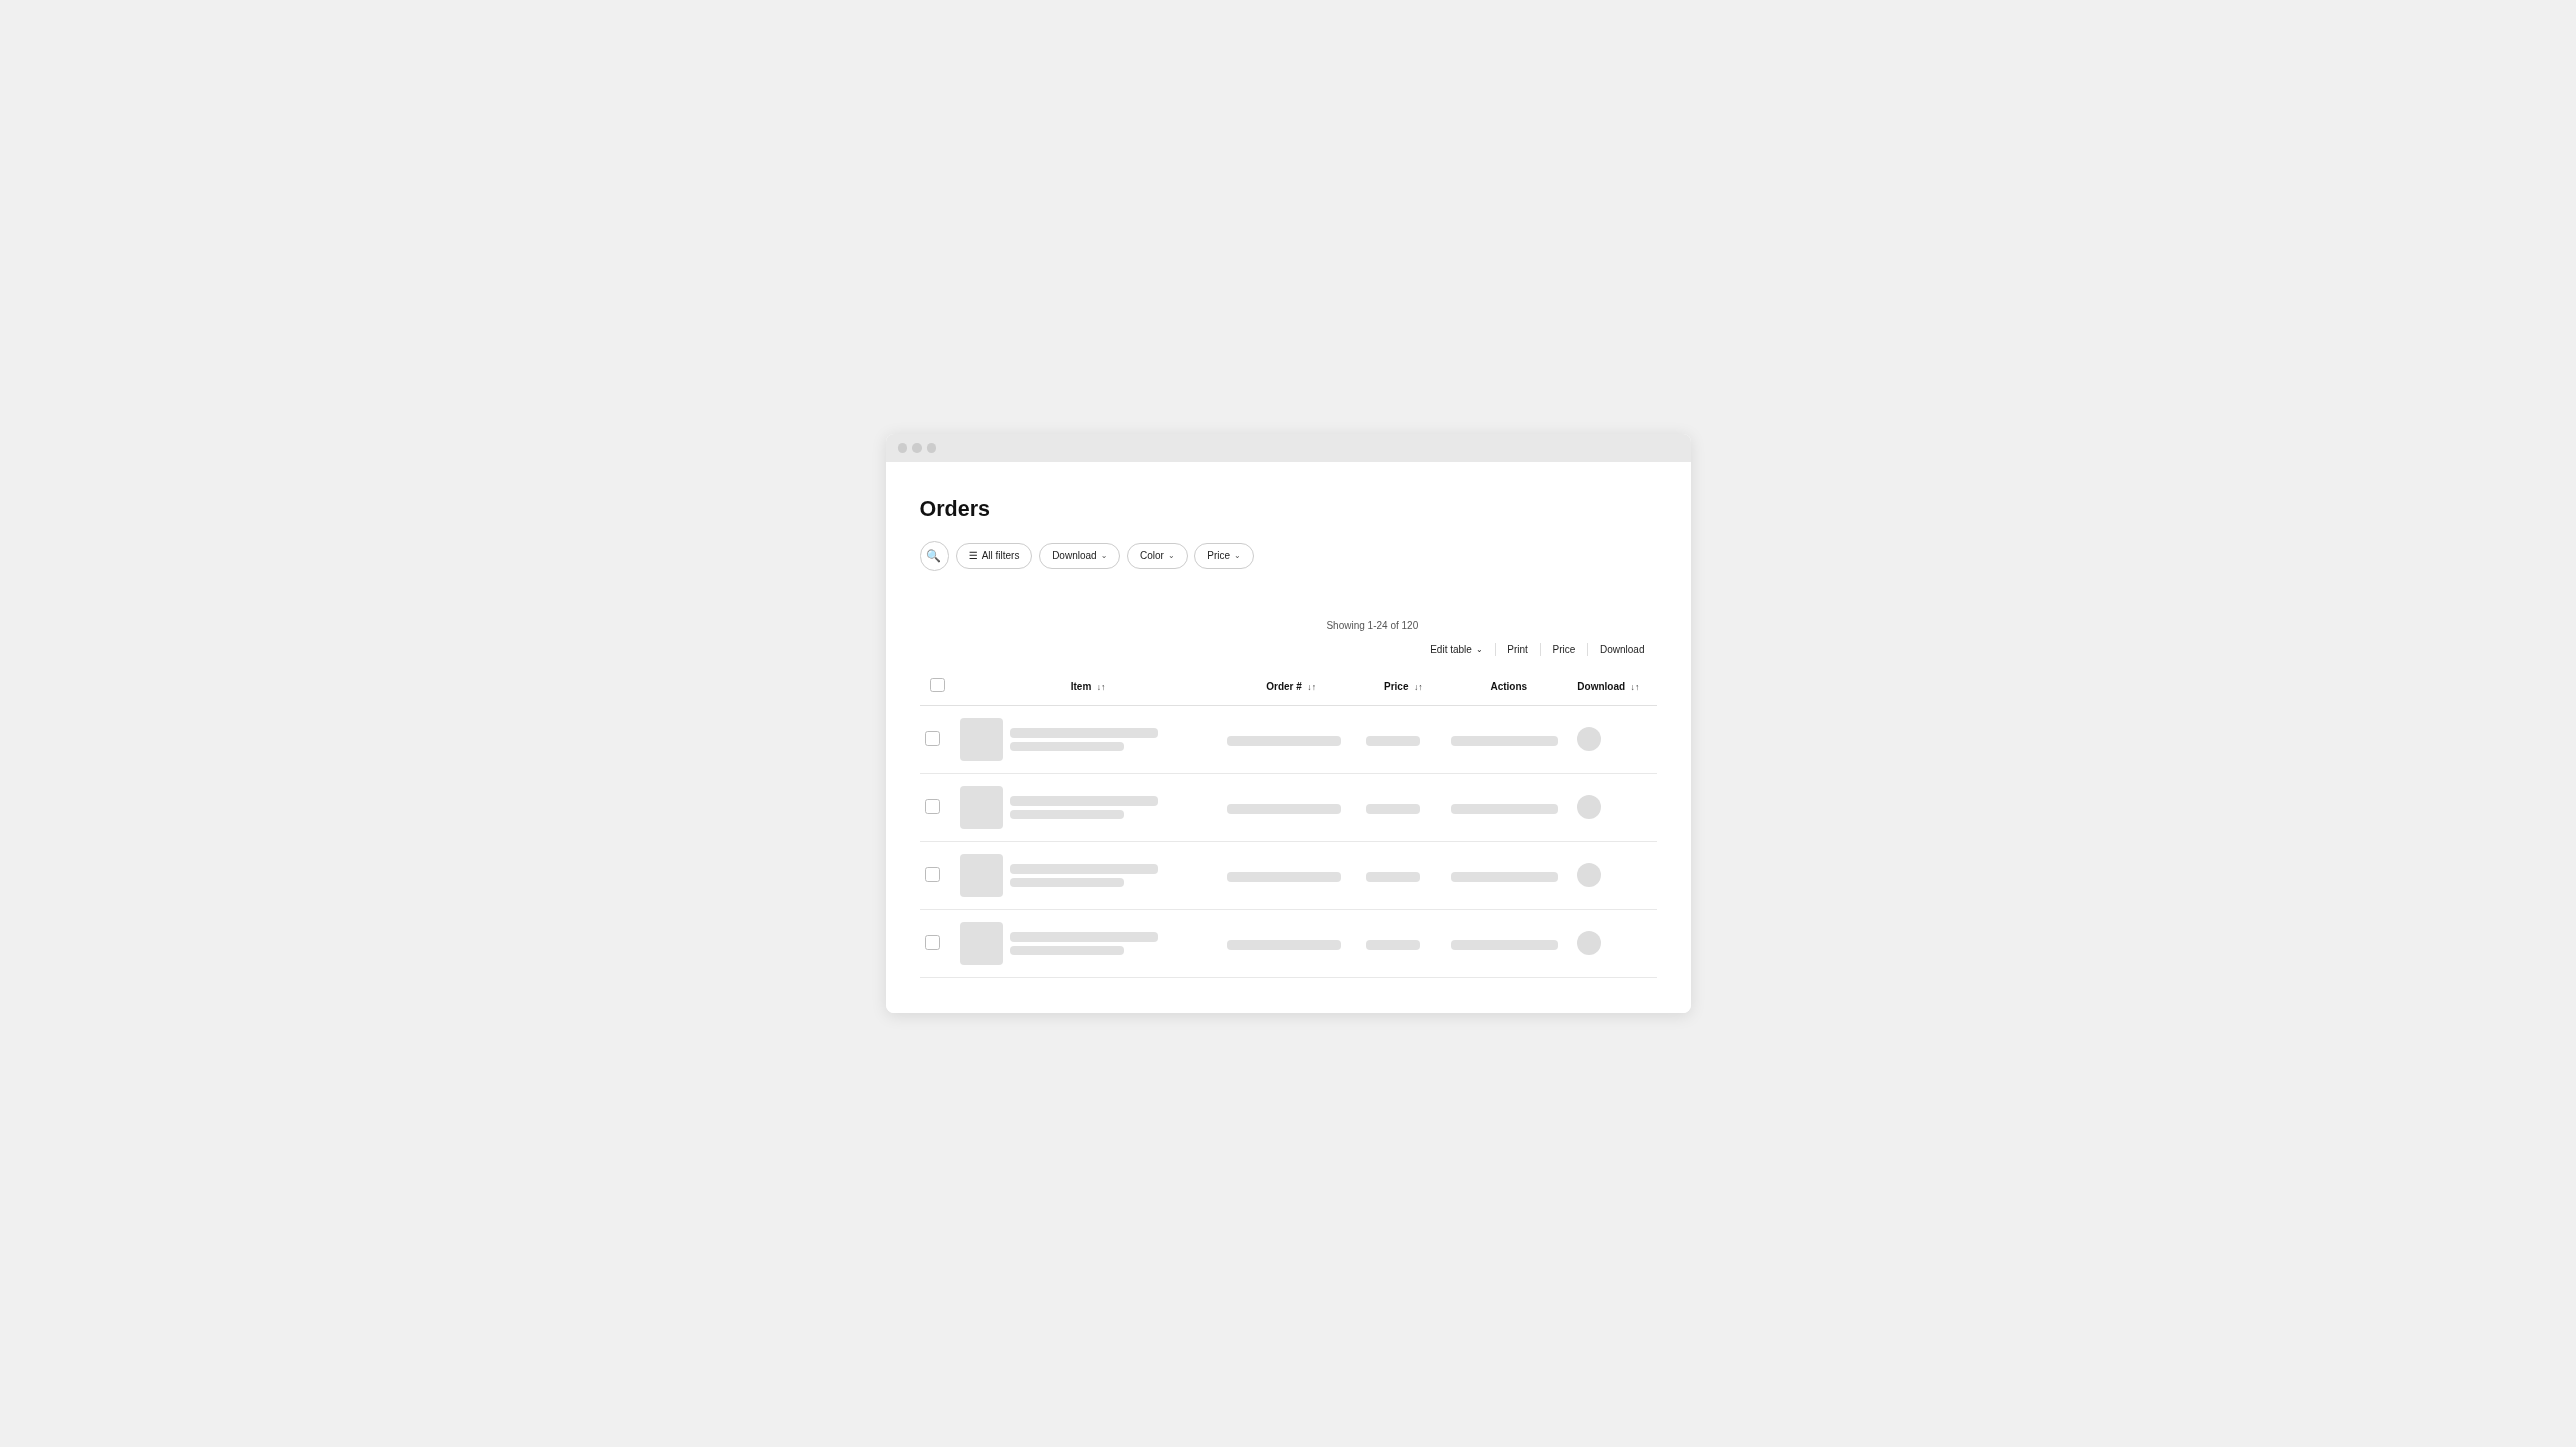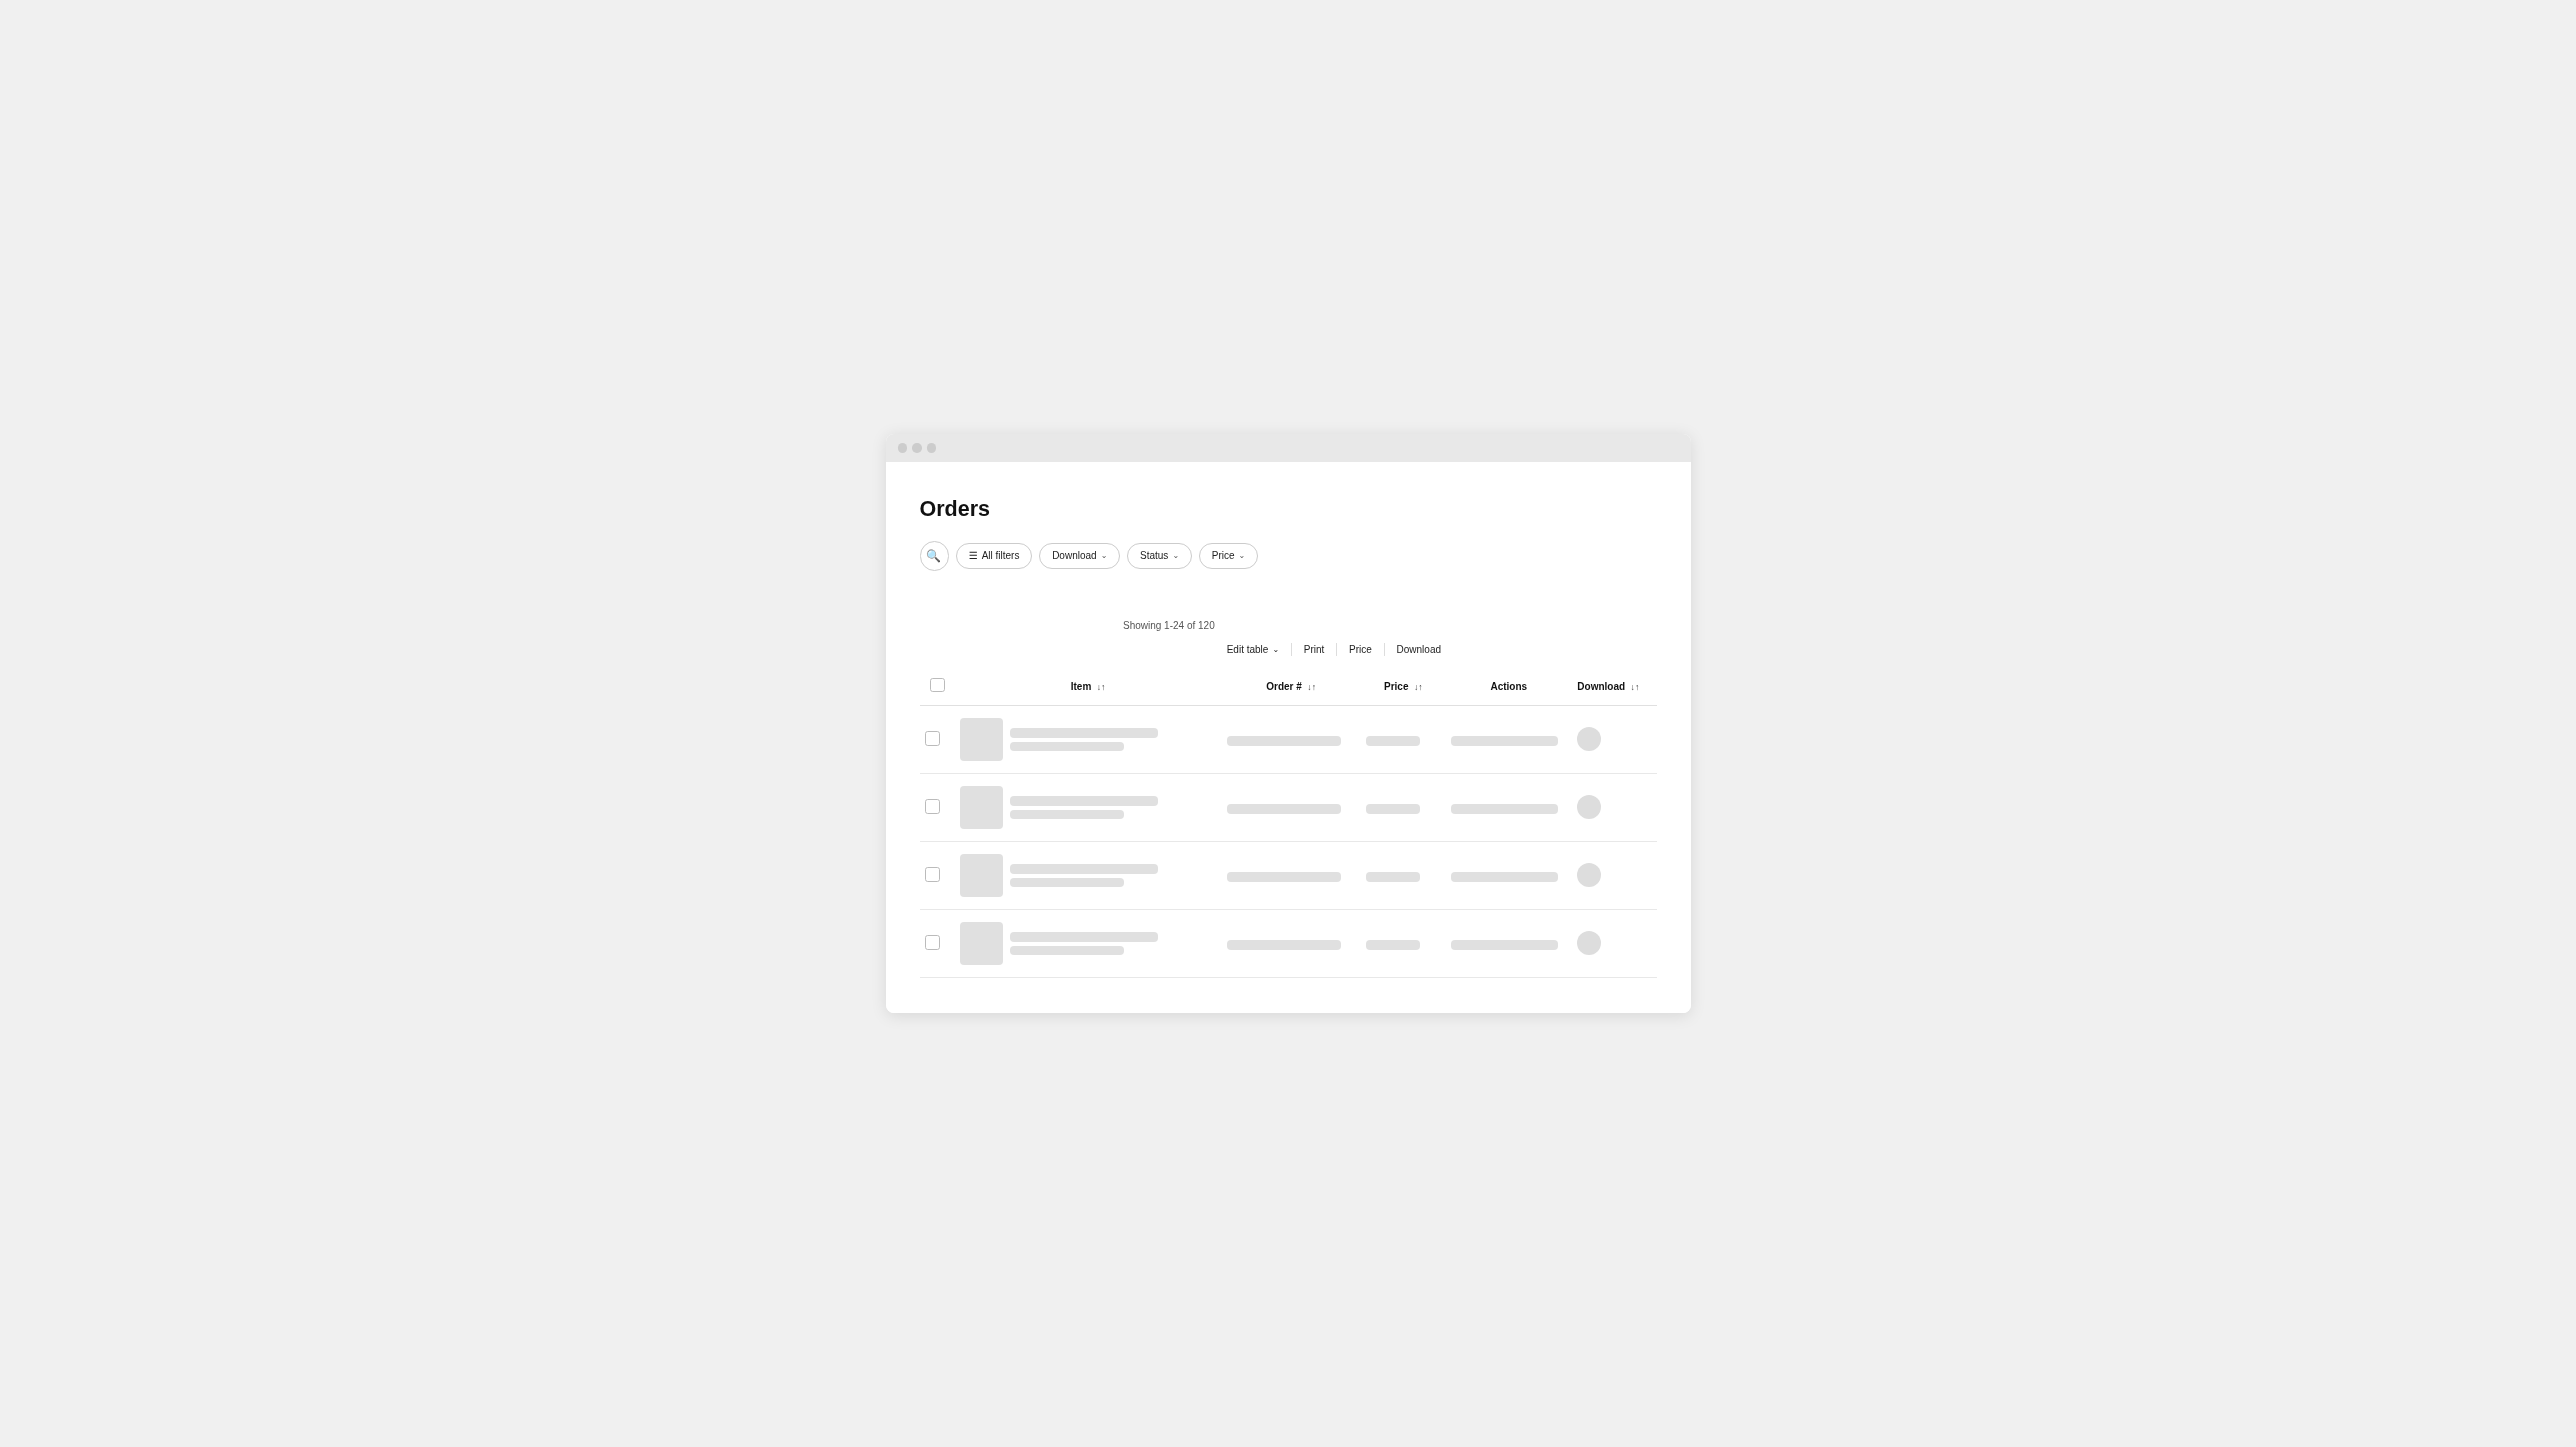--- a/index.html
+++ b/index.html
@@ -89,21 +89,21 @@
     }
 
     .filter-btn .chevron {
       font-size: 8px;
       color: #555;
     }
 
     .table-header-row {
       display: flex;
       align-items: center;
-      justify-content: center;
+      justify-content: flex-end;
       margin-bottom: 10.7px;
     }
 
     .showing-text {
       font-size: 10px;
       color: #555;
     }
 
     .table-actions {
       display: flex;
@@ -275,21 +275,21 @@
         <span style="font-size:10px;">☰</span>
         <span>All filters</span>
       </button>
 
       <button class="filter-btn">
         <span>Download</span>
         <span class="chevron">⌄</span>
       </button>
 
       <button class="filter-btn">
-        <span>Status</span>
+        <span>Color</span>
         <span class="chevron">⌄</span>
       </button>
 
       <button class="filter-btn">
         <span>Price</span>
         <span class="chevron">⌄</span>
       </button>
     </div>
 
     <div class="table-header-row">

